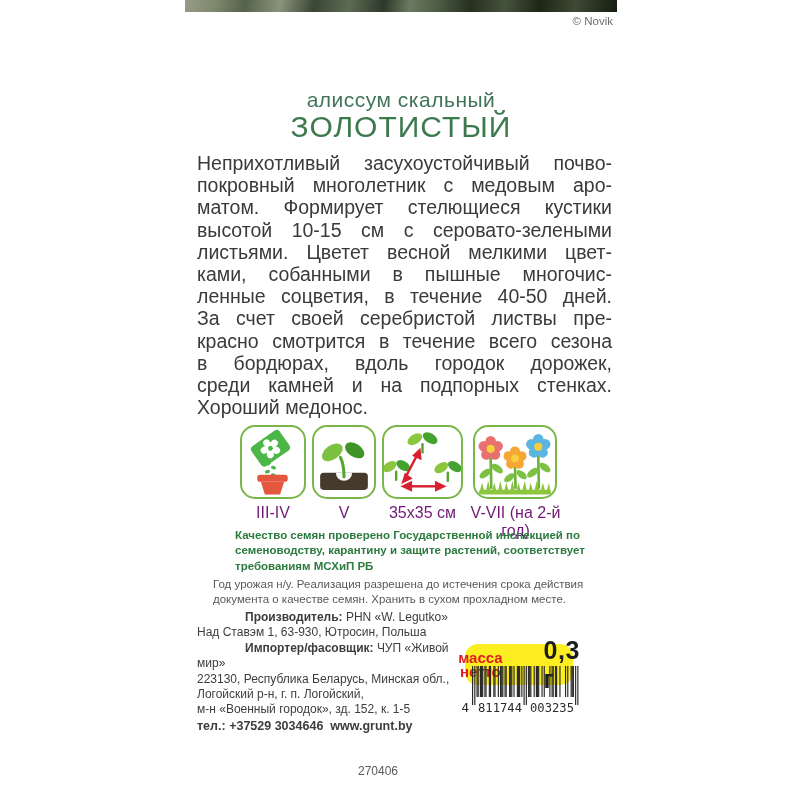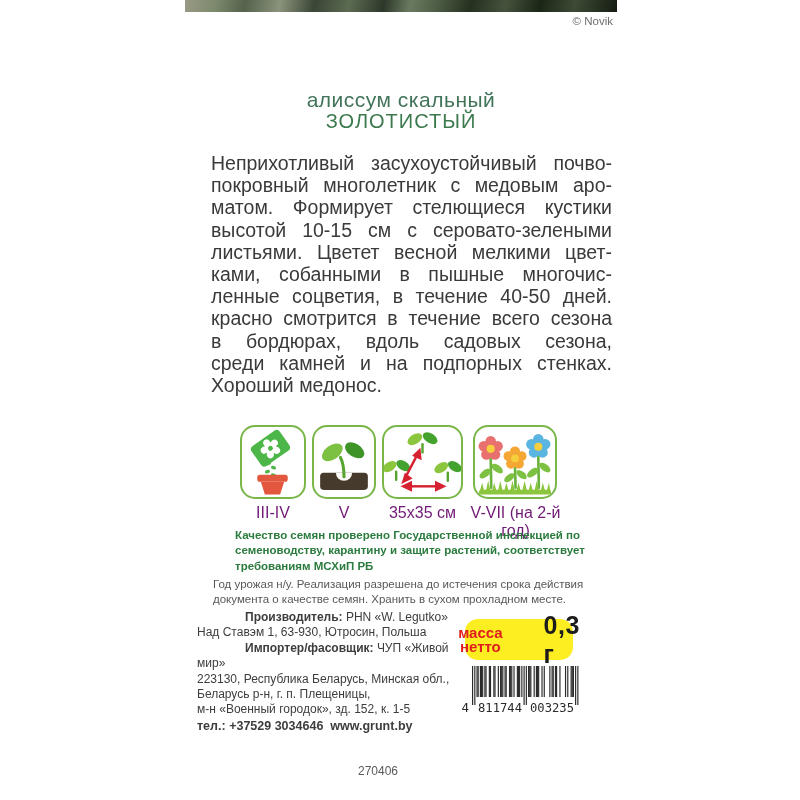--- a/index.html
+++ b/index.html
@@ -18,27 +18,27 @@
   .copyright {
     position:absolute; left:185px; top:15px; width:428px; text-align:right;
     font-size:11.5px; color:#6d6d6d;
   }
   .title-sub {
     position:absolute; left:185px; top:88px; width:432px; text-align:center;
     font-size:21px; color:#42745a; letter-spacing:0.5px;
   }
   .title-main {
     position:absolute; left:185px; top:110px; width:432px; text-align:center;
-    font-size:20px; color:#3c7a4e; letter-spacing:1px;
+    font-size:30px; color:#3c7a4e; letter-spacing:1px;
   }
   .description {
     position:absolute; left:197px; top:152px; width:415px;
     font-size:19.5px; line-height:22.2px; color:#3a3a3c;
   }
-  .desc-line { text-align:justify; text-align-last:justify; white-space:normal;margin-left:14px; }
+  .desc-line { text-align:justify; text-align-last:justify; white-space:normal; }
   .desc-line.last { text-align-last:left; }
 
   
   .icon-box {
     position:absolute; top:425px; height:74px; background:#fff;
     border:2.5px solid #7ab648; border-radius:15px; box-sizing:border-box;
   }
   .icon-box svg { display:block; width:100%; height:100%; }
   .icon-label {
     position:absolute; top:504px; text-align:center;
@@ -54,21 +54,21 @@
     font-size:11.5px; color:#57585a; line-height:15px;margin-left:16px;
   }
   .producer {
     position:absolute; left:197px; top:610px; width:268px;
     font-size:12px; color:#3d3d3f; line-height:15.4px;
   }
   .bold { font-weight:bold;padding-left:48px; }
   .phone-line { font-weight:bold; font-size:12.5px; margin-top:1px; }
 
   .mass-box {
-    position:absolute; left:465px; top:619px; width:108px; height:41px;
+    position:absolute; left:465px; top:644px; width:108px; height:41px;
     background:#fcee21; border-radius:13px; display:flex; align-items:center;
     justify-content:center; gap:5px;
   }
   .mass-label { color:#e01e1e; font-weight:bold; font-size:15px; line-height:14px; text-align:center; }
   .mass-value { color:#1c1c1c; font-weight:bold; font-size:25px; letter-spacing:0.5px;margin-left:36px; }
 
   .barcode-wrap { position:absolute; left:452px; top:666px; width:127px; height:47px; }
   .barcode-wrap svg { width:127px; height:47px; display:block; }
   .barcode-wrap rect { fill:#2b2b2b; }
   .barcode-digits { font-family:"DejaVu Sans Mono", monospace; font-size:12.5px; fill:#2b2b2b; }
@@ -90,22 +90,23 @@
   <div class="title-main">ЗОЛОТИСТЫЙ</div>
 
   <div class="description">
     <div class="desc-line">Неприхотливый засухоустойчивый почво-</div>
     <div class="desc-line">покровный многолетник с медовым аро-</div>
     <div class="desc-line">матом. Формирует стелющиеся кустики</div>
     <div class="desc-line">высотой 10-15 см с серовато-зелеными</div>
     <div class="desc-line">листьями. Цветет весной мелкими цвет-</div>
     <div class="desc-line">ками, собанными в пышные многочис-</div>
     <div class="desc-line">ленные соцветия, в течение 40-50 дней.</div>
+    <div class="desc-line">За счет своей серебристой листвы пре-</div>
     <div class="desc-line">красно смотрится в течение всего сезона</div>
-    <div class="desc-line">в бордюрах, вдоль садовых сезона,</div>
+    <div class="desc-line">в бордюрах, вдоль городок дорожек,</div>
     <div class="desc-line">среди камней и на подпорных стенках.</div>
     <div class="desc-line last">Хороший медонос.</div>
   </div>
 
   <div class="icon-box" style="left:240px; width:66px;">
     <svg viewBox="0 0 61 69">
       <g transform="rotate(-35 28 21)">
         <rect x="11" y="9" width="34" height="24" rx="4" fill="#4cb748"></rect>
         <g fill="#ffffff">
           <circle cx="28" cy="21" r="6"></circle>
@@ -227,21 +228,21 @@
   <div class="storage">
     <div>Год урожая н/у. Реализация разрешена до истечения срока действия</div>
     <div>документа о качестве семян. Хранить в сухом прохладном месте.</div>
   </div>
 
   <div class="producer">
     <div><span class="bold">Производитель:</span> <span>PHN «W. Legutko»</span></div>
     <div>Над Ставэм 1, 63-930, Ютросин, Польша</div>
     <div><span class="bold">Импортер/фасовщик:</span> <span>ЧУП «Живой мир»</span></div>
     <div>223130, Республика Беларусь, Минская обл.,</div>
-    <div>Беларусь р-н, г. п. Плещеницы,</div>
+    <div>Логойский р-н, г. п. Логойский,</div>
     <div>м-н «Военный городок», зд. 152, к. 1-5</div>
     <div class="phone-line"><span>тел.:</span> <span>+37529 3034646</span>&nbsp; <span>www.grunt.by</span></div>
   </div>
 
   <div class="mass-box">
     <div class="mass-label">
       <div>масса</div>
       <div>нетто</div>
     </div>
     <div class="mass-value">0,3 г</div>

